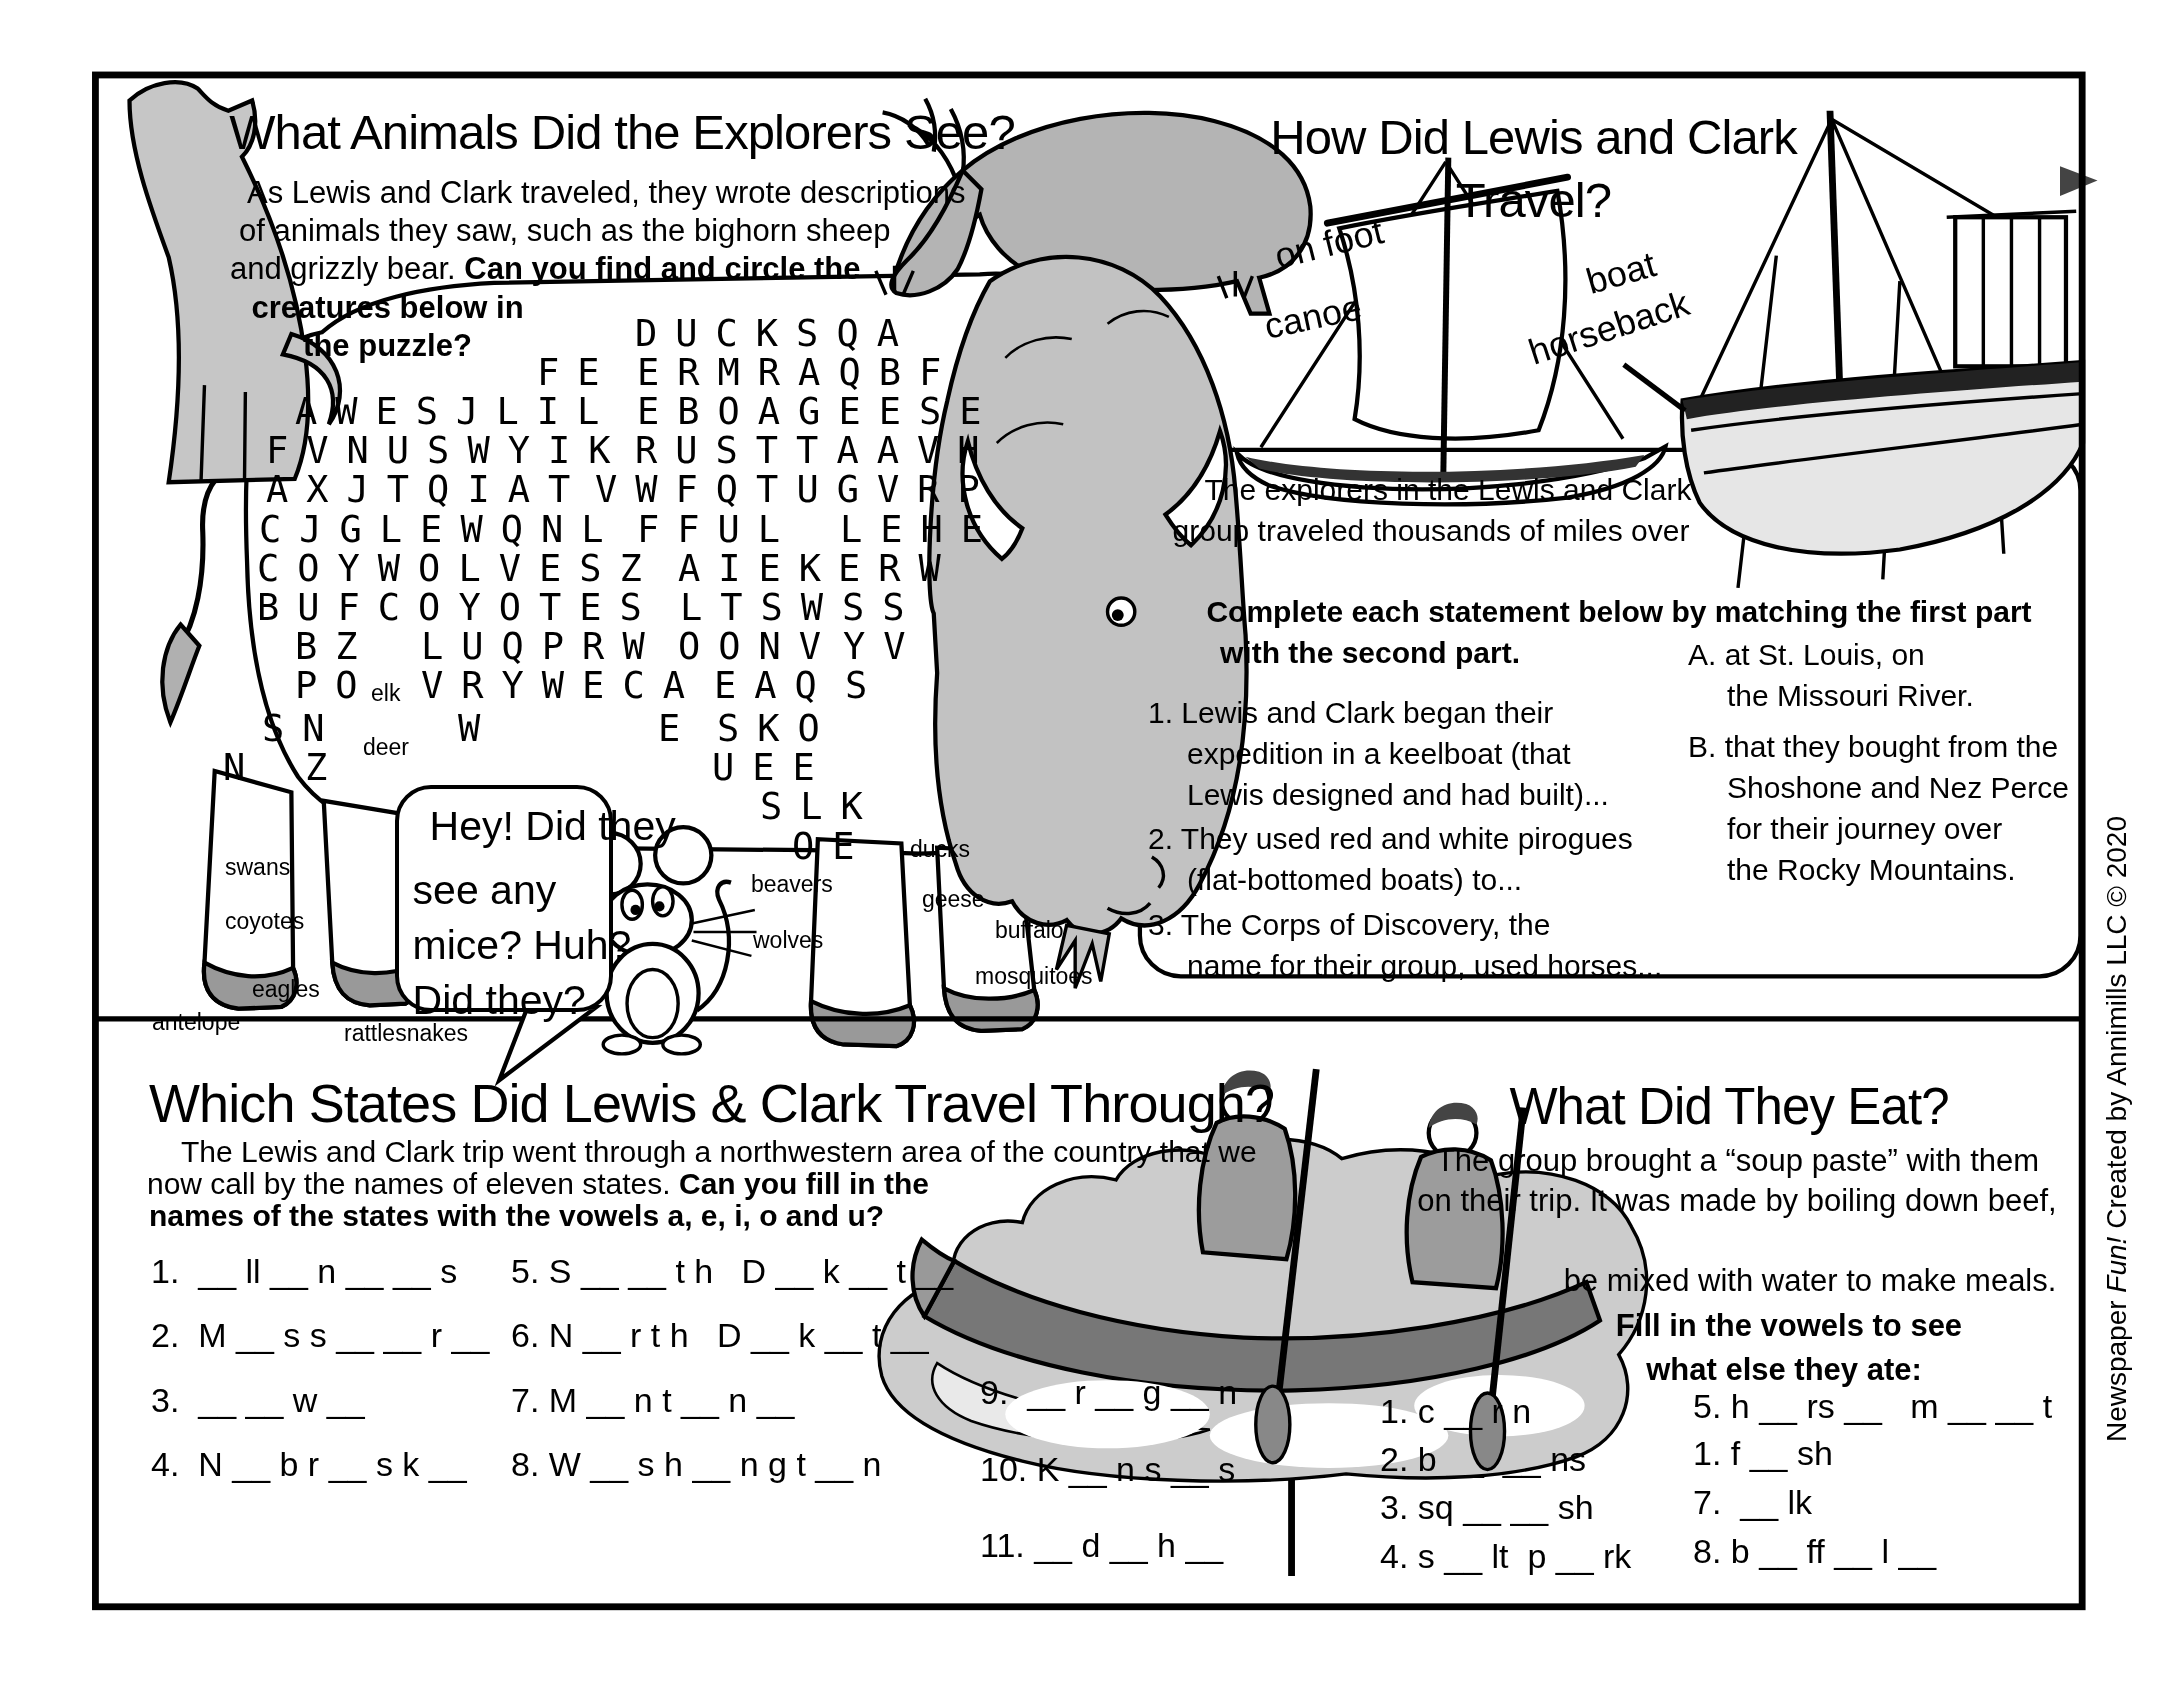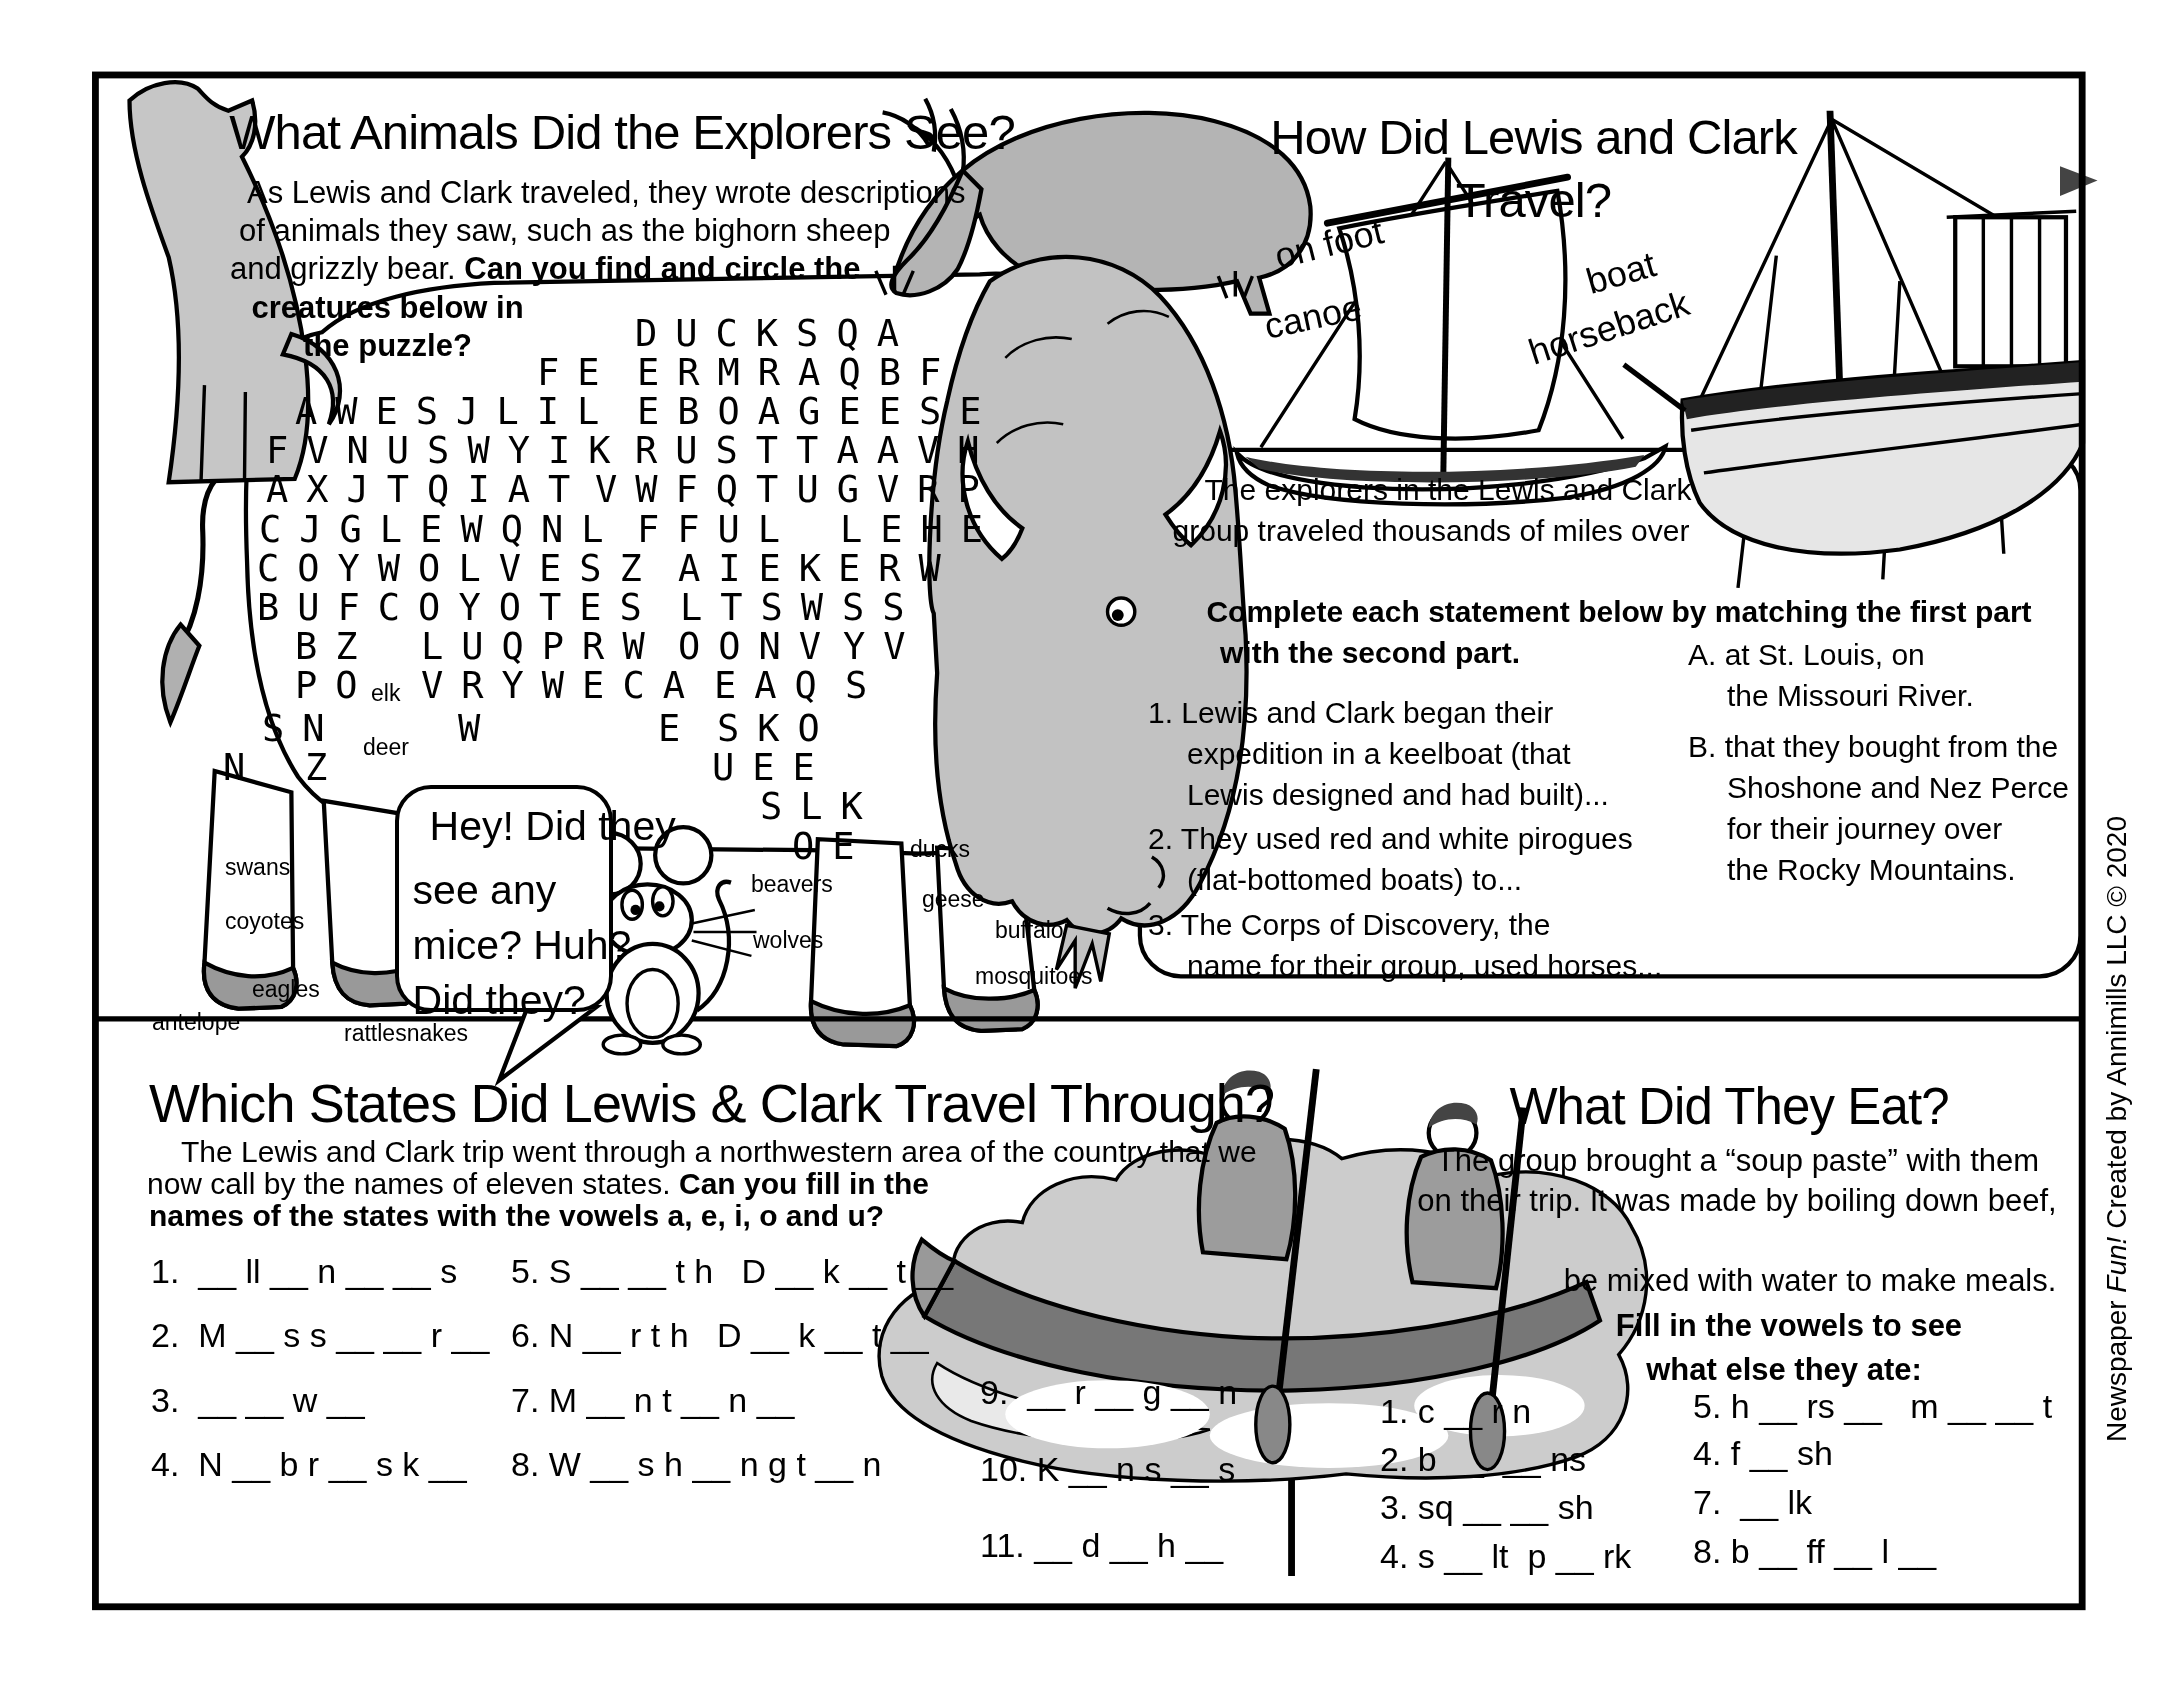--- a/index.html
+++ b/index.html
@@ -252,21 +252,21 @@
   <div class="t body36 ctr" style="left:1388px;top:1183px;width:698px;">on their trip. It was made by boiling down beef,</div>
   <div class="t body36 ctr" style="left:1529px;top:1263px;width:562px;">be mixed with water to make meals.</div>
   <div class="t body36 b ctr" style="left:1491px;top:1308px;width:596px;">Fill in the vowels to see</div>
   <div class="t body36 b ctr" style="left:1486px;top:1352px;width:596px;">what else they ate:</div>
   <div id="food-items">
       <div class="item" style="left: 1380px; top: 1392px;">1. c __ r n</div>
       <div class="item" style="left: 1380px; top: 1440px;">2. b __  __ ns</div>
       <div class="item" style="left: 1380px; top: 1488px;">3. sq __ __ sh</div>
       <div class="item" style="left: 1380px; top: 1537px;">4. s __ lt  p __ rk</div>
       <div class="item" style="left: 1693px; top: 1387px;">5. h __ rs __   m __ __ t</div>
-      <div class="item" style="left: 1693px; top: 1434px;">4. f __ sh</div>
+      <div class="item" style="left: 1693px; top: 1434px;">1. f __ sh</div>
       <div class="item" style="left: 1693px; top: 1483px;">7.  __ lk</div>
       <div class="item" style="left: 1693px; top: 1532px;">8. b __ ff __ l __</div>
     </div>
 
   <div class="credit"><span>Newspaper </span><i>Fun!</i><span> Created by Annimills LLC © 2020</span></div>
 
 </div>
 
 
 </body></html>

